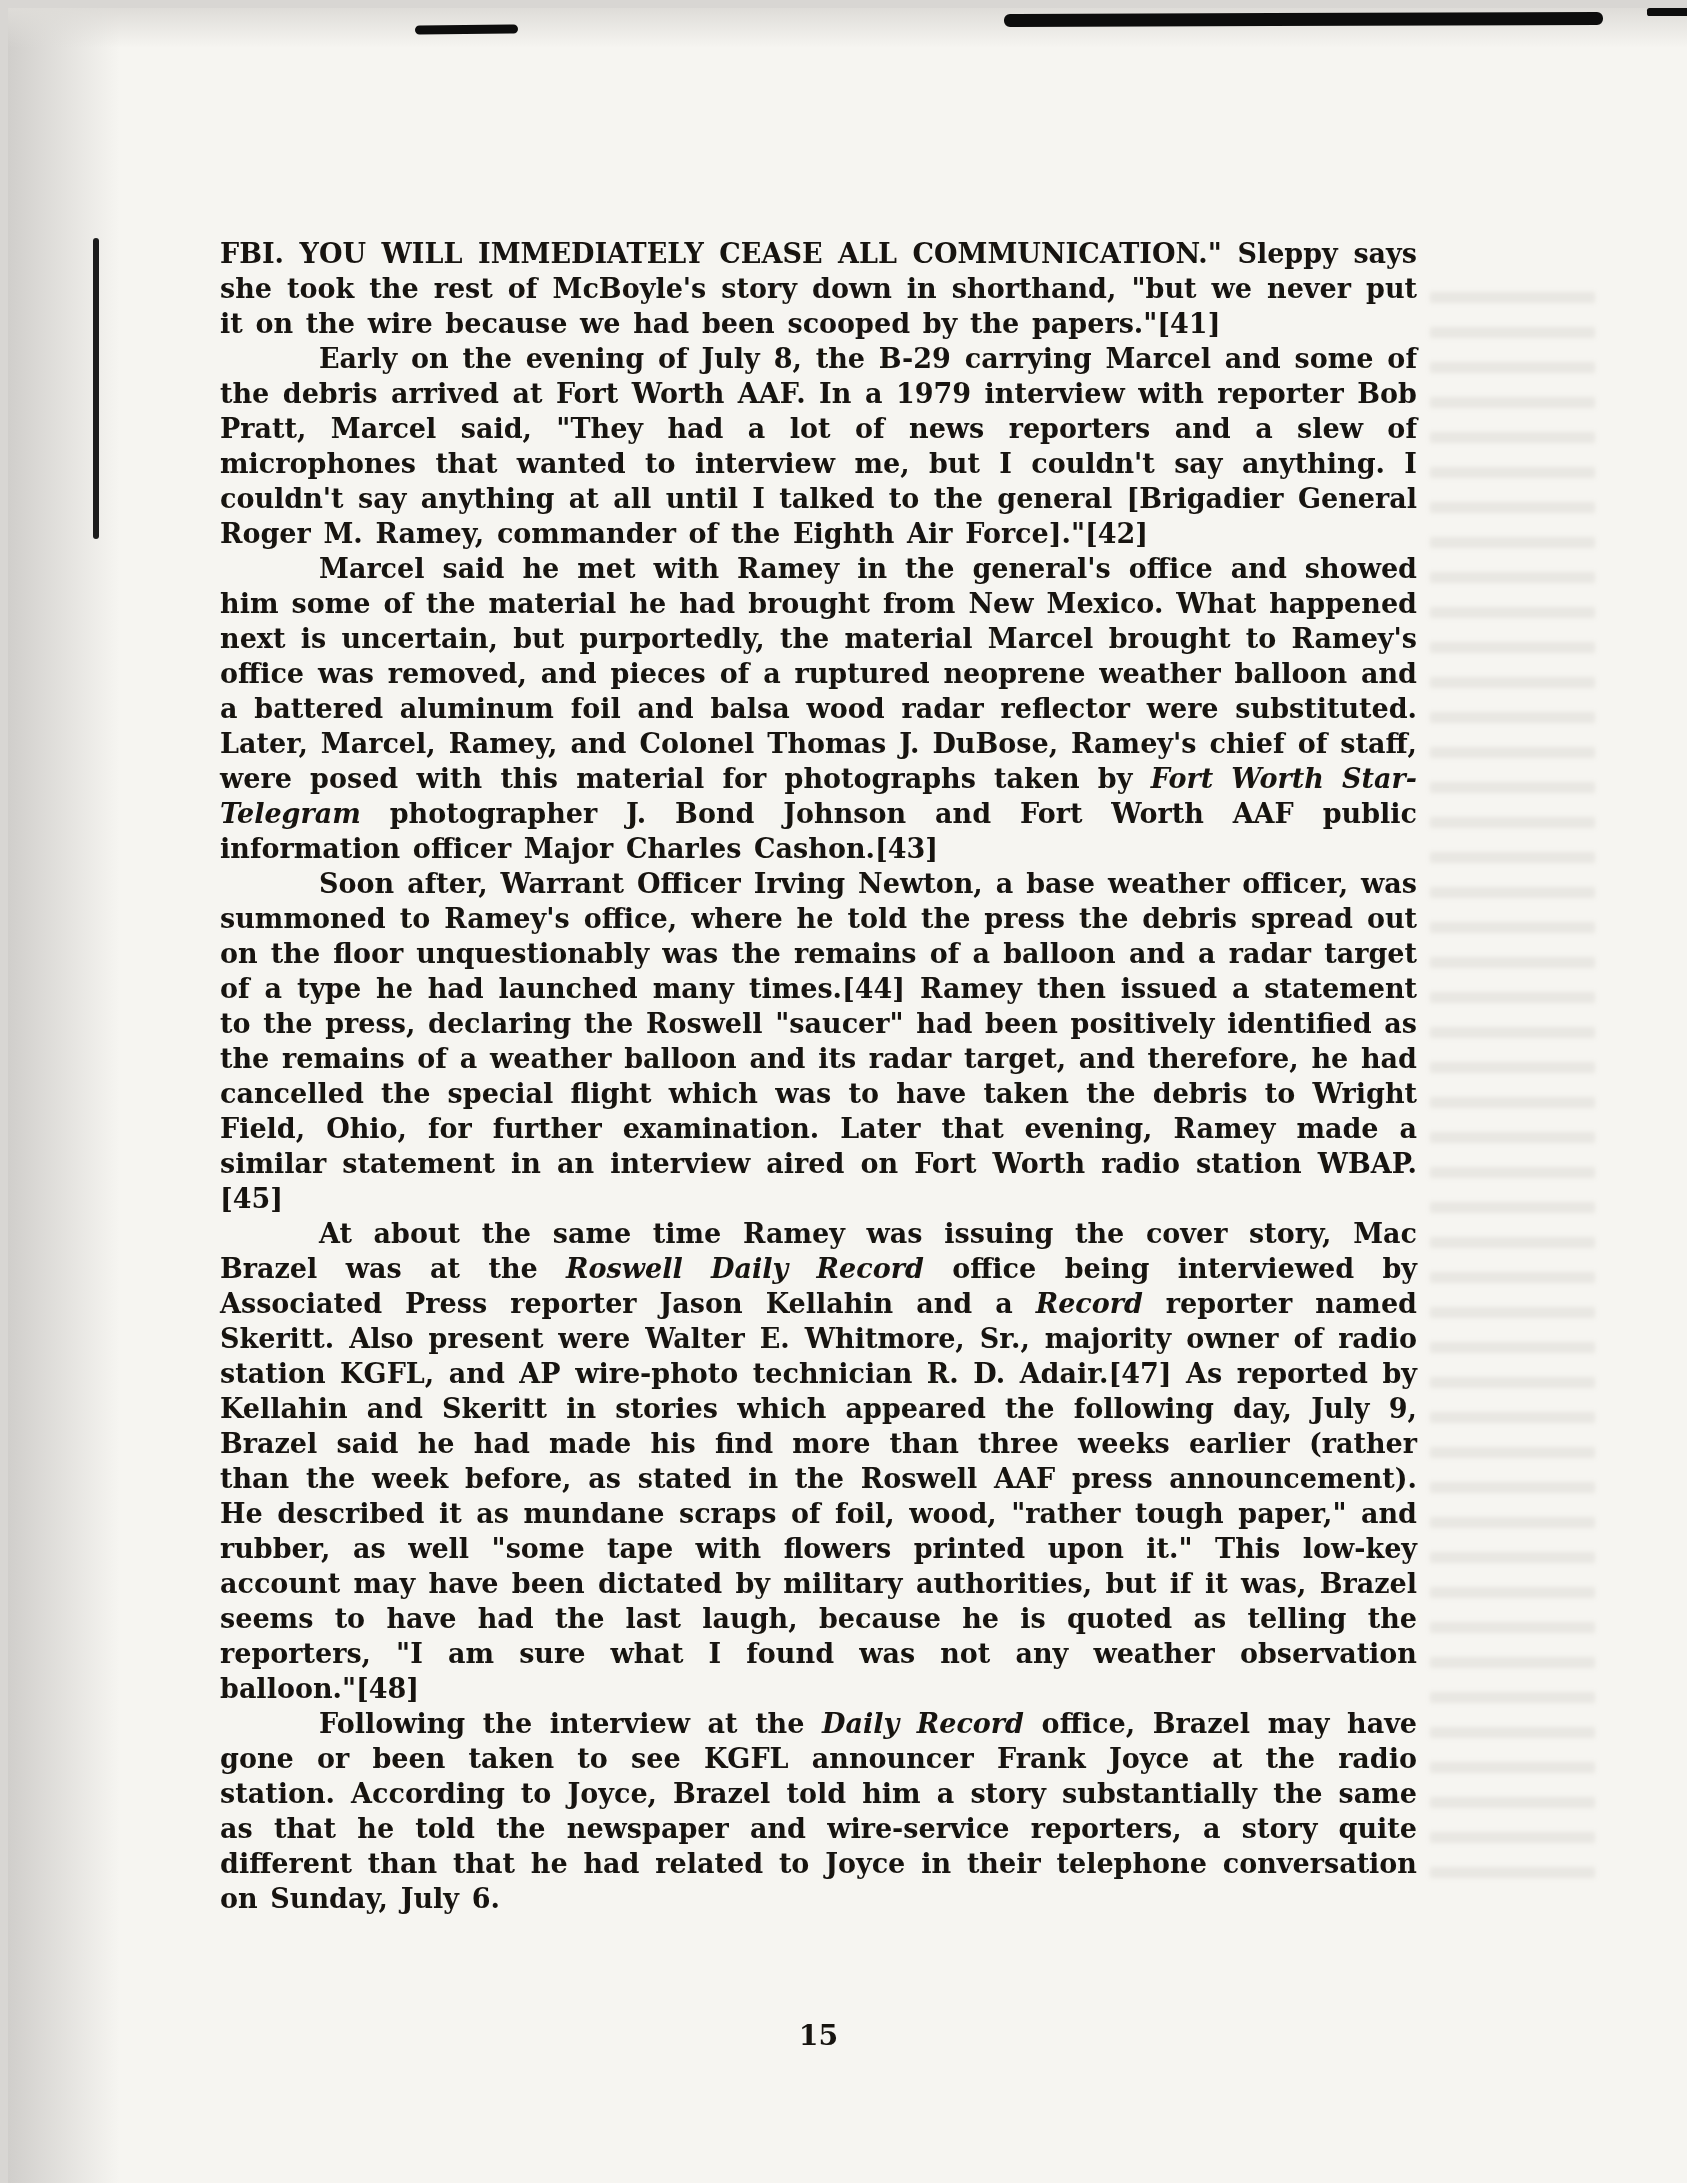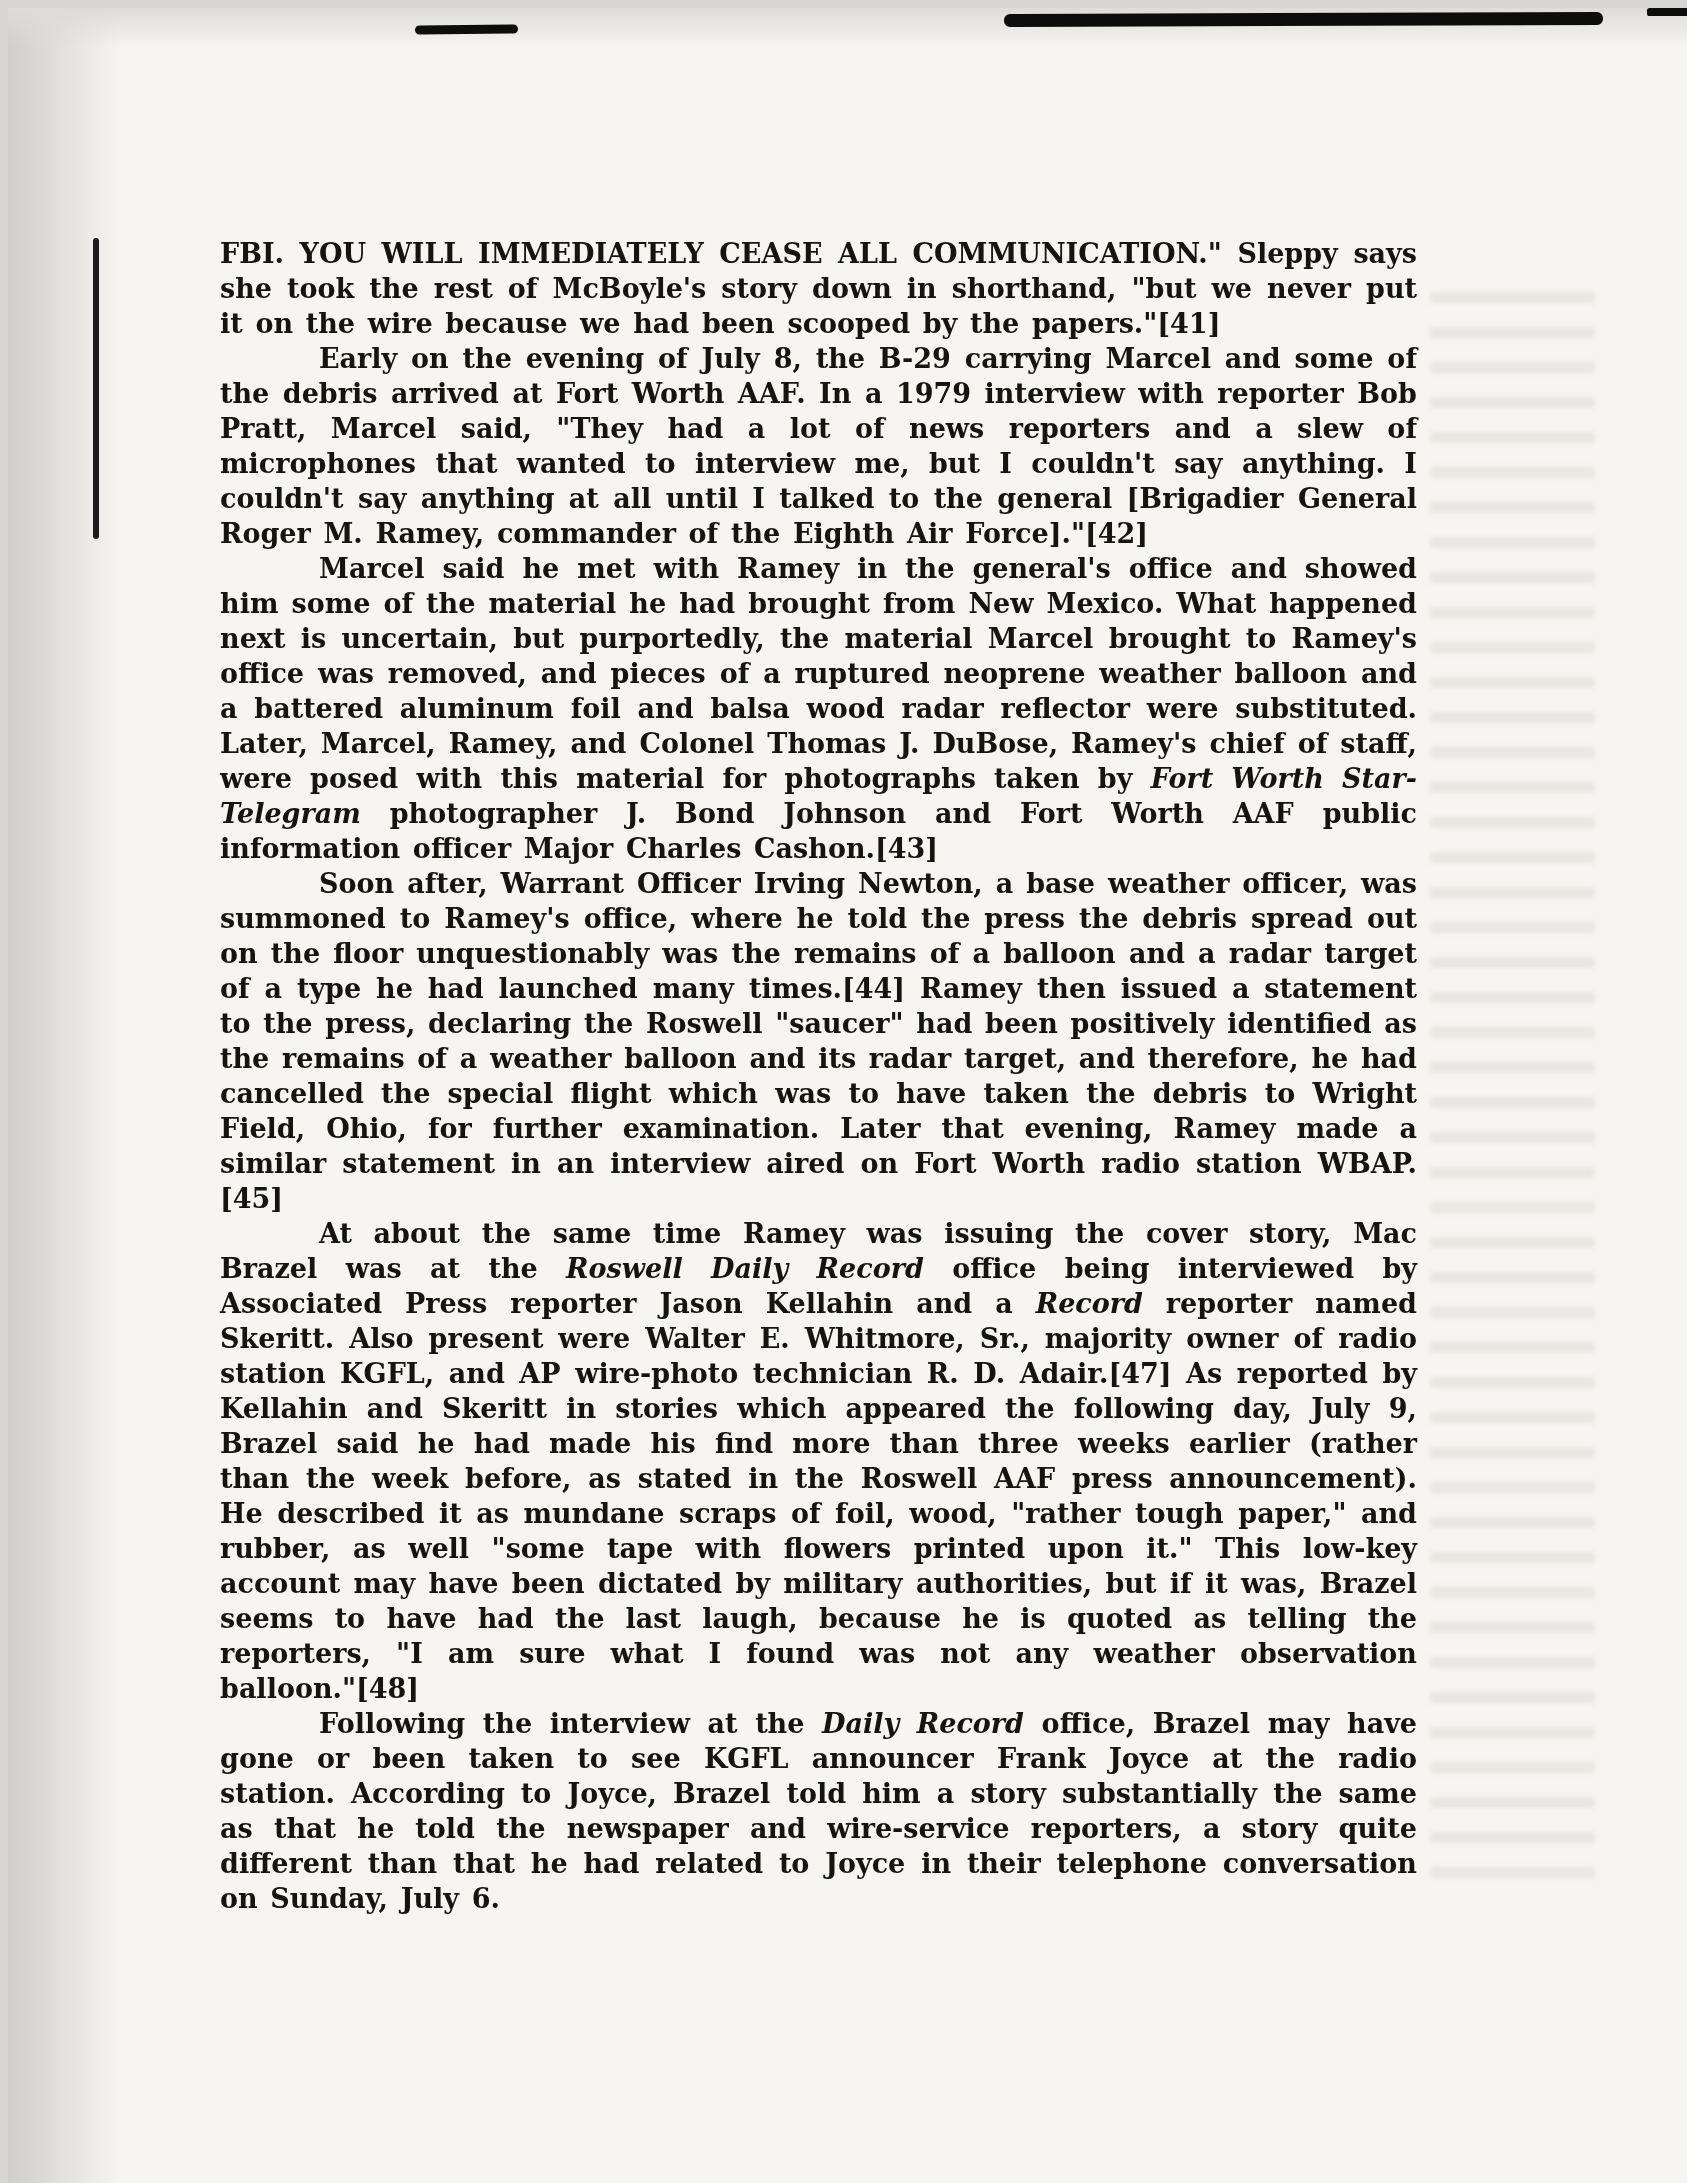--- a/index.html
+++ b/index.html
@@ -127,15 +127,16 @@
 
   <div class="page-content">
       <p class="para"><span>FBI. YOU WILL IMMEDIATELY CEASE ALL COMMUNICATION." Sleppy says she took the rest of McBoyle's story down in shorthand, "but we never put it on the wire because we had been scooped by the papers."[41]</span></p>
       <p class="para indent"><span>Early on the evening of July 8, the B-29 carrying Marcel and some of the debris arrived at Fort Worth AAF. In a 1979 interview with reporter Bob Pratt, Marcel said, "They had a lot of news reporters and a slew of microphones that wanted to interview me, but I couldn't say anything. I couldn't say anything at all until I talked to the general [Brigadier General Roger M. Ramey, commander of the Eighth Air Force]."[42]</span></p>
       <p class="para indent"><span>Marcel said he met with Ramey in the general's office and showed him some of the material he had brought from New Mexico. What happened next is uncertain, but purportedly, the material Marcel brought to Ramey's office was removed, and pieces of a ruptured neoprene weather balloon and a battered aluminum foil and balsa wood radar reflector were substituted. Later, Marcel, Ramey, and Colonel Thomas J. DuBose, Ramey's chief of staff, were posed with this material for photographs taken by </span><em>Fort Worth Star-Telegram</em><span> photographer J. Bond Johnson and Fort Worth AAF public information officer Major Charles Cashon.[43]</span></p>
       <p class="para indent"><span>Soon after, Warrant Officer Irving Newton, a base weather officer, was summoned to Ramey's office, where he told the press the debris spread out on the floor unquestionably was the remains of a balloon and a radar target of a type he had launched many times.[44] Ramey then issued a statement to the press, declaring the Roswell "saucer" had been positively identified as the remains of a weather balloon and its radar target, and therefore, he had cancelled the special flight which was to have taken the debris to Wright Field, Ohio, for further examination. Later that evening, Ramey made a similar statement in an interview aired on Fort Worth radio station WBAP.[45]</span></p>
       <p class="para indent"><span>At about the same time Ramey was issuing the cover story, Mac Brazel was at the </span><em>Roswell Daily Record</em><span> office being interviewed by Associated Press reporter Jason Kellahin and a </span><em>Record</em><span> reporter named Skeritt. Also present were Walter E. Whitmore, Sr., majority owner of radio station KGFL, and AP wire-photo technician R. D. Adair.[47] As reported by Kellahin and Skeritt in stories which appeared the following day, July 9, Brazel said he had made his find more than three weeks earlier (rather than the week before, as stated in the Roswell AAF press announcement). He described it as mundane scraps of foil, wood, "rather tough paper," and rubber, as well "some tape with flowers printed upon it." This low-key account may have been dictated by military authorities, but if it was, Brazel seems to have had the last laugh, because he is quoted as telling the reporters, "I am sure what I found was not any weather observation balloon."[48]</span></p>
       <p class="para indent"><span>Following the interview at the </span><em>Daily Record</em><span> office, Brazel may have gone or been taken to see KGFL announcer Frank Joyce at the radio station. According to Joyce, Brazel told him a story substantially the same as that he told the newspaper and wire-service reporters, a story quite different than that he had related to Joyce in their telephone conversation on Sunday, July 6.</span></p>
     </div>
 
+  <div class="page-number">15</div>
 
 </div>
 
 
 </body></html>

